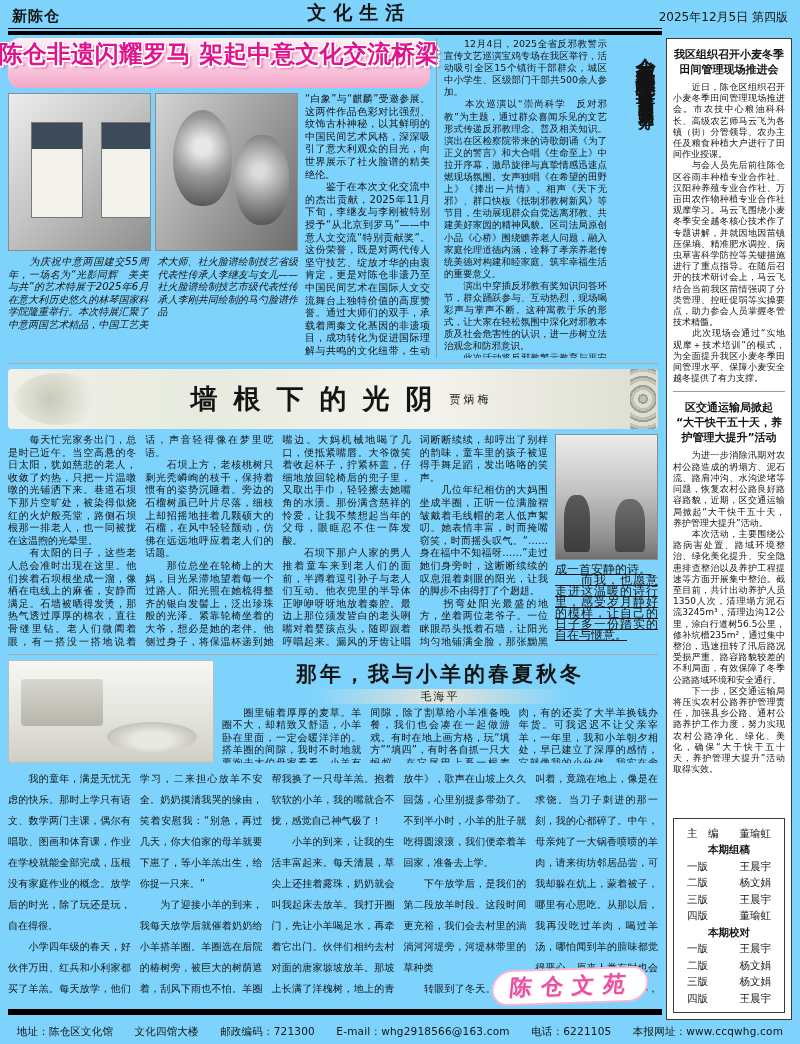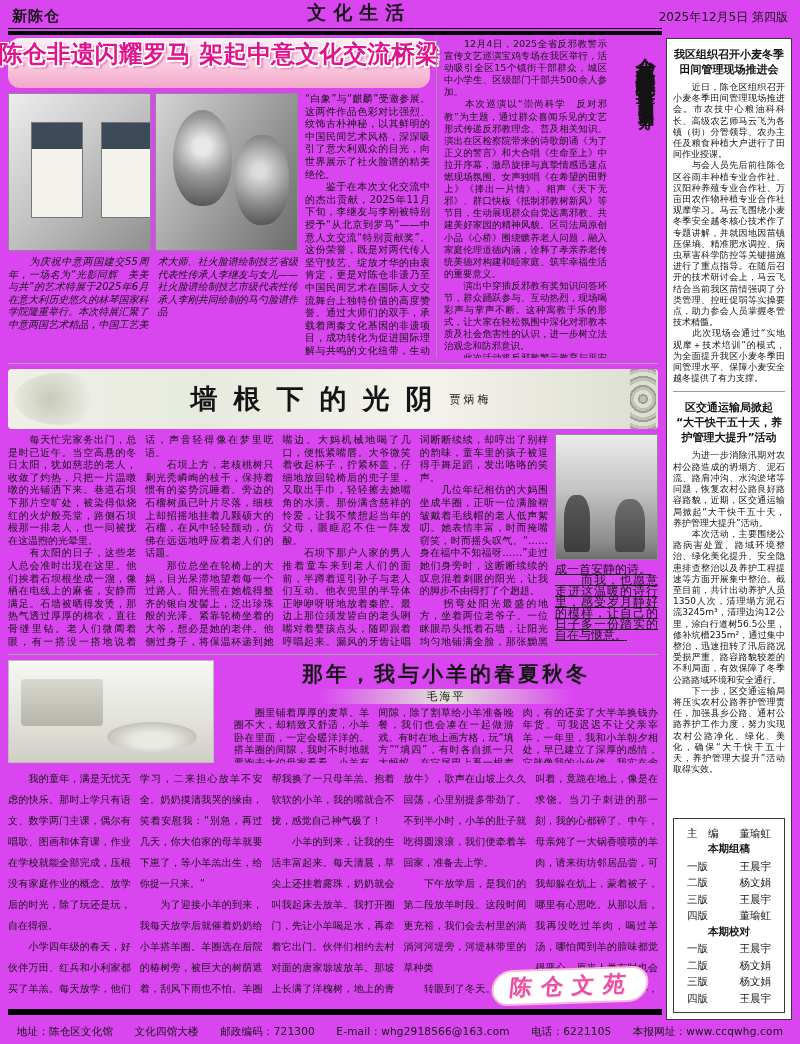--- a/index.html
+++ b/index.html
@@ -1,16 +1,16 @@
 <!DOCTYPE html>
 <html><head>
 <meta charset="utf-8">
 <style>
   html,body{margin:0;padding:0;background:#e9e9e9;}
-  .page{width:800px;height:1044px;background:#d946ef;box-sizing:border-box;padding:4px 8px;
+  .page{width:800px;height:1044px;background:#7dd3fc;box-sizing:border-box;padding:4px 8px;
         font-family:"DejaVu Sans",sans-serif;color:#141414;position:relative;overflow:hidden;margin:0 auto;}
   *{box-sizing:border-box;}
 
   
   .masthead-row{display:flex;justify-content:space-between;align-items:flex-end;height:22px;padding:0 4px;}
   .masthead{font-size:15px;font-weight:bold;letter-spacing:1px;}
   .section-title{font-size:19px;font-weight:bold;letter-spacing:7px;}
   .date-edition{font-size:12px;}
   .rules{width:654px;margin-top:2px;}
   .rules .thin{height:1px;background:#000;}
@@ -72,21 +72,21 @@
   .wall-photo{height:126px;flex:none;border:1px solid #8d8d8d;
       background:linear-gradient(180deg,#ececec,#c3c3c3 45%,#8e8e8e 85%,#6f6f6f);position:relative;overflow:hidden;}
   .wall-photo::before{content:"";position:absolute;left:8%;bottom:6%;width:26%;height:46%;border-radius:40% 40% 10% 10%;
       background:linear-gradient(180deg,#5a5a5a,#3c3c3c);}
   .wall-photo::after{content:"";position:absolute;right:12%;bottom:6%;width:30%;height:42%;border-radius:42% 42% 10% 10%;
       background:linear-gradient(180deg,#6e6e6e,#474747);}
   .wall-tail{flex:1;font-size:12px;line-height:11px;text-decoration:underline;}
 
   
   .story-sheep{height:344px;display:flex;flex-direction:column;flex:none;position:relative;}
-  .sheep-top{display:flex;gap:20px;height:103px;flex:none;}
+  .sheep-top{display:flex;gap:8px;height:103px;flex:none;}
   .sheep-img{width:206px;flex:none;border:1px solid #bdbdbd;position:relative;overflow:hidden;
       background:linear-gradient(180deg,#f6f6f3 0%,#e4e4de 55%,#cfcfc6 100%);}
   .sheep-img::before{content:"";position:absolute;left:6%;top:18%;width:40%;height:46%;
       background:linear-gradient(180deg,#d8d8d0,#b5b5aa);border-radius:4px;}
   .sheep-img::after{content:"";position:absolute;right:8%;bottom:10%;width:44%;height:30%;border-radius:50%;
       background:radial-gradient(ellipse at 50% 60%,#e9e9e3 30%,#bcbcb2 80%);}
   .sheep-right{flex:1;display:flex;flex-direction:column;min-width:0;}
   .sheep-title{font-size:21px;font-weight:900;letter-spacing:3px;text-align:center;white-space:nowrap;}
   .sheep-author{font-size:11px;text-align:center;margin:1px 0 3px;letter-spacing:2px;
       background:linear-gradient(90deg,transparent 20%,#e3e3da 50%,transparent 80%);}
@@ -98,21 +98,21 @@
 
   .footer-bar{height:6px;background:#000;margin-top:5px;width:654px;flex:none;}
   .page-footer{font-size:10.5px;text-align:center;margin-top:5px;letter-spacing:.2px;}
 
   
   .s-title{font-size:11px;font-weight:bold;text-align:center;line-height:15px;white-space:pre-line;margin:1px 0 5px;}
   .s-body{font-size:9px;line-height:11.2px;text-align:justify;white-space:pre-line;}
   .sdiv{height:1px;background:#999;margin:7px 0;flex:none;}
   .staff-box{border:1.5px solid #3a3a3a;margin-top:auto;padding:6px 5px;font-size:10.5px;line-height:16.5px;flex:none;}
   .staff-ed{display:flex;justify-content:space-between;padding:0 8px;}
-  .staff-g{text-align:center;font-weight:bold;font-family:Liberation Mono, monospace;}
+  .staff-g{text-align:center;font-weight:bold;}
   .staff-rows{white-space:pre-line;display:flex;flex-direction:column;padding:0 8px;}
 </style>
 </head>
 <body>
 
 <div class="page">
 
   <header class="masthead-row">
     <span class="masthead">新陈仓</span>
     <span class="section-title">文化生活</span>

